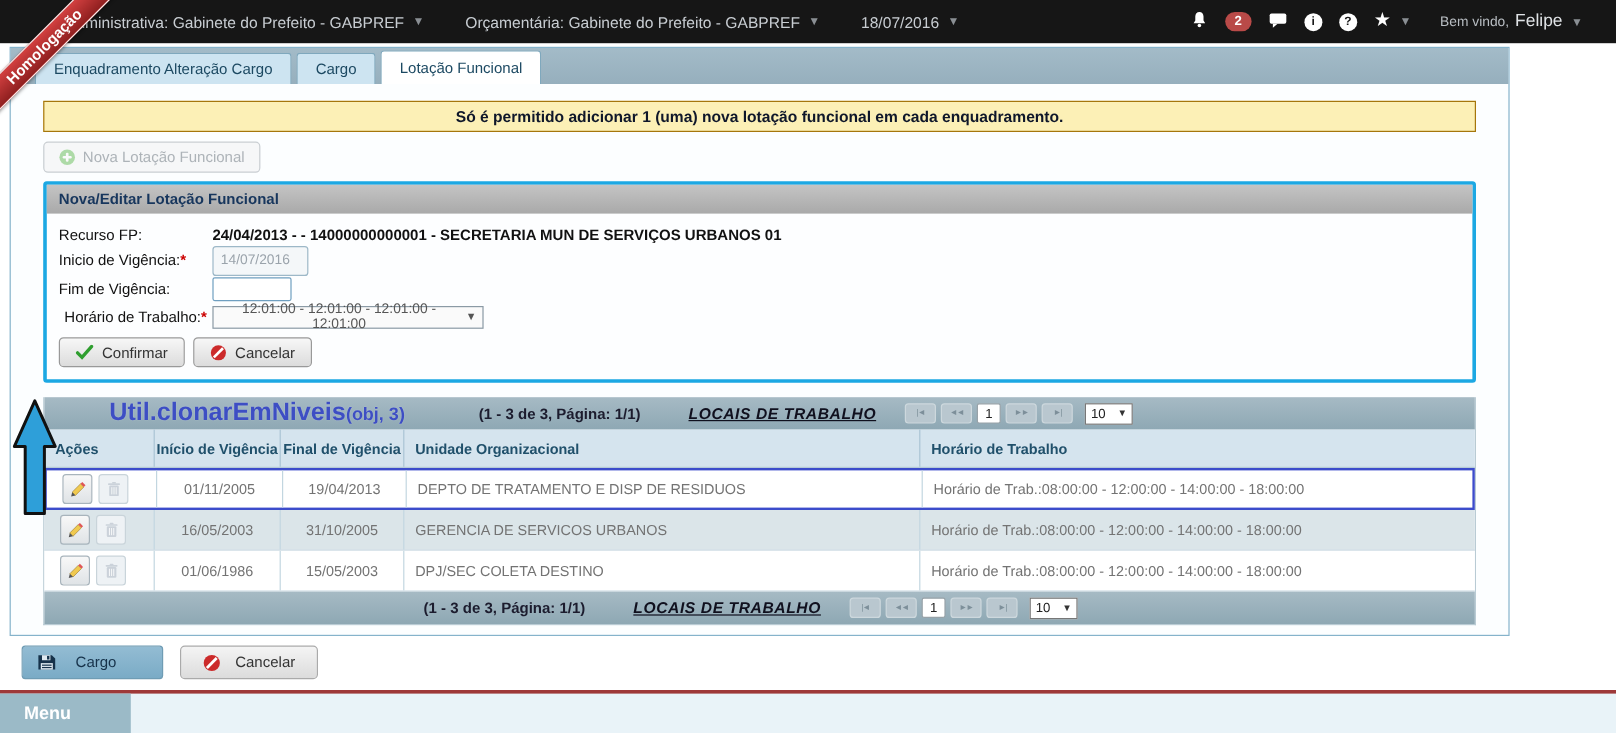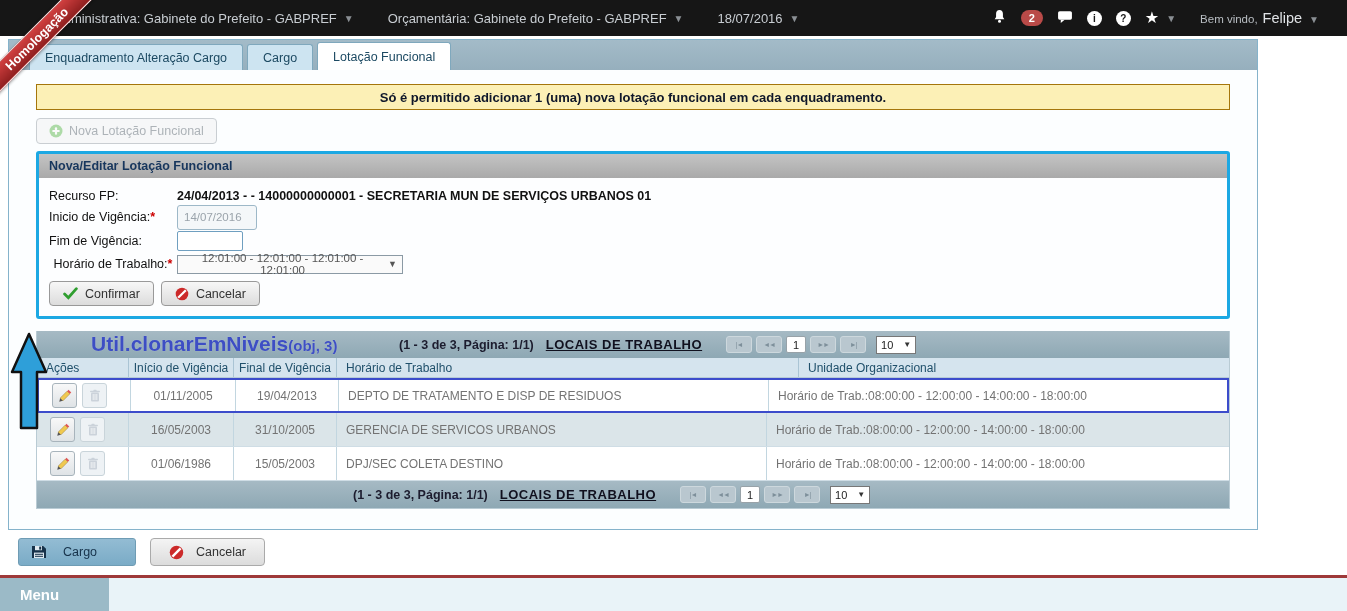--- a/index.html
+++ b/index.html
@@ -73,39 +73,39 @@
     font-size:12.5px; color:#333; cursor:pointer; }
 
   
   .tablewrap { margin-top:12px; position:relative; border:1px solid #b9cbd4; border-top:none; }
   .pgbar { height:27px; background:linear-gradient(#a6bac4,#8ea8b4); display:flex;
     align-items:center; font-size:12.5px; color:#1c1c2e; }
   .pg-count { font-weight:bold; white-space:nowrap; }
   .pgbar.top .pg-count { margin-left:362px; }
   .pgbar.bottom .pg-count { margin-left:316px; }
   .pg-title { font-weight:bold; font-size:13px; text-decoration:underline; letter-spacing:.5px;
-    color:#10101e; margin-left:12px; white-space:nowrap; cursor:pointer; }
+    color:#10101e; margin-left:40px; white-space:nowrap; cursor:pointer;font-style:italic; }
   .pagers { display:flex; align-items:center; gap:4px; margin-left:24px; }
   .pg-btn { width:26px; height:17px; border:1px solid #cdd8dd; border-radius:3px;
     background:#b9c7cf; color:#7d8f9a; font-size:7px; display:flex; align-items:center;
     justify-content:center; letter-spacing:-1px; cursor:pointer; }
   .pg-cur { width:20px; height:17px; border:1px solid #98a2a8; border-radius:2px; background:#fff;
     color:#222; font-size:11px; display:flex; align-items:center; justify-content:center; }
   .pg-size { margin-left:10px; width:40px; height:18px; border:1px solid #777; background:#fff;
     color:#222; font-size:11px; display:flex; align-items:center; justify-content:space-between;
     padding:0 4px; cursor:pointer; }
   .pg-size .arr { font-size:8px; color:#333; }
 
   .debug-text { position:absolute; left:54px; top:1px; z-index:20; color:#3d4ec4;
     font-weight:bold; font-size:21px; white-space:nowrap; text-shadow:0 0 1px rgba(255,255,255,.4); }
   .debug-text .suffix { font-size:15px; }
 
-  .thead { display:flex; height:20px; background:linear-gradient(#dcead3,#d5e4ee 15%,#cfe0ea);
+  .thead { display:flex; height:32px; background:linear-gradient(#dcead3,#d5e4ee 15%,#cfe0ea);
     background:#d5e4ee; color:#20506b; font-size:12px; align-items:center;
-    border-bottom:1px solid #b6cbd7; }
+    border-bottom:1px solid #b6cbd7;font-weight:bold; }
   .th { padding-left:9px; border-right:1px solid #aac4d4; height:100%; display:flex; align-items:center; }
   .th:last-child { border-right:none; }
   .c-acoes { width:92px; flex:none; }
   .c-ini { width:105px; flex:none; justify-content:center; padding-left:0; }
   .c-fin { width:103px; flex:none; justify-content:center; padding-left:0; }
   .c-uni { width:430px; flex:none; }
   .c-hor { flex:1; }
 
   .trow { display:flex; align-items:center; height:34px; background:#fff; font-size:12px;
     color:#737373; border-bottom:1px solid #cfdde5; }
@@ -268,22 +268,22 @@
         <span class="pg-size">
           <span>10</span>
           <span class="arr">▼</span>
         </span>
       </div>
 
       <div class="thead">
         <div class="th c-acoes">Ações</div>
         <div class="th c-ini">Início de Vigência</div>
         <div class="th c-fin">Final de Vigência</div>
+        <div class="th c-uni">Unidade Organizacional</div>
         <div class="th c-hor">Horário de Trabalho</div>
-        <div class="th c-uni">Unidade Organizacional</div>
       </div>
 
       <div class="trow selected">
         <div class="td c-acoes">
             <span class="rowbtns">
           <span class="mini-btn">
             <svg width="14" height="14" viewBox="0 0 13 13">
                   <polygon points="2,8.5 8.5,2 11,4.5 4.5,11" fill="#f0c94f" stroke="#a08030" stroke-width="0.5"></polygon>
                   <polygon points="8.5,2 9.8,0.7 12.3,3.2 11,4.5" fill="#e05555"></polygon>
                   <polygon points="2,8.5 4.5,11 1.2,11.8" fill="#555"></polygon>

